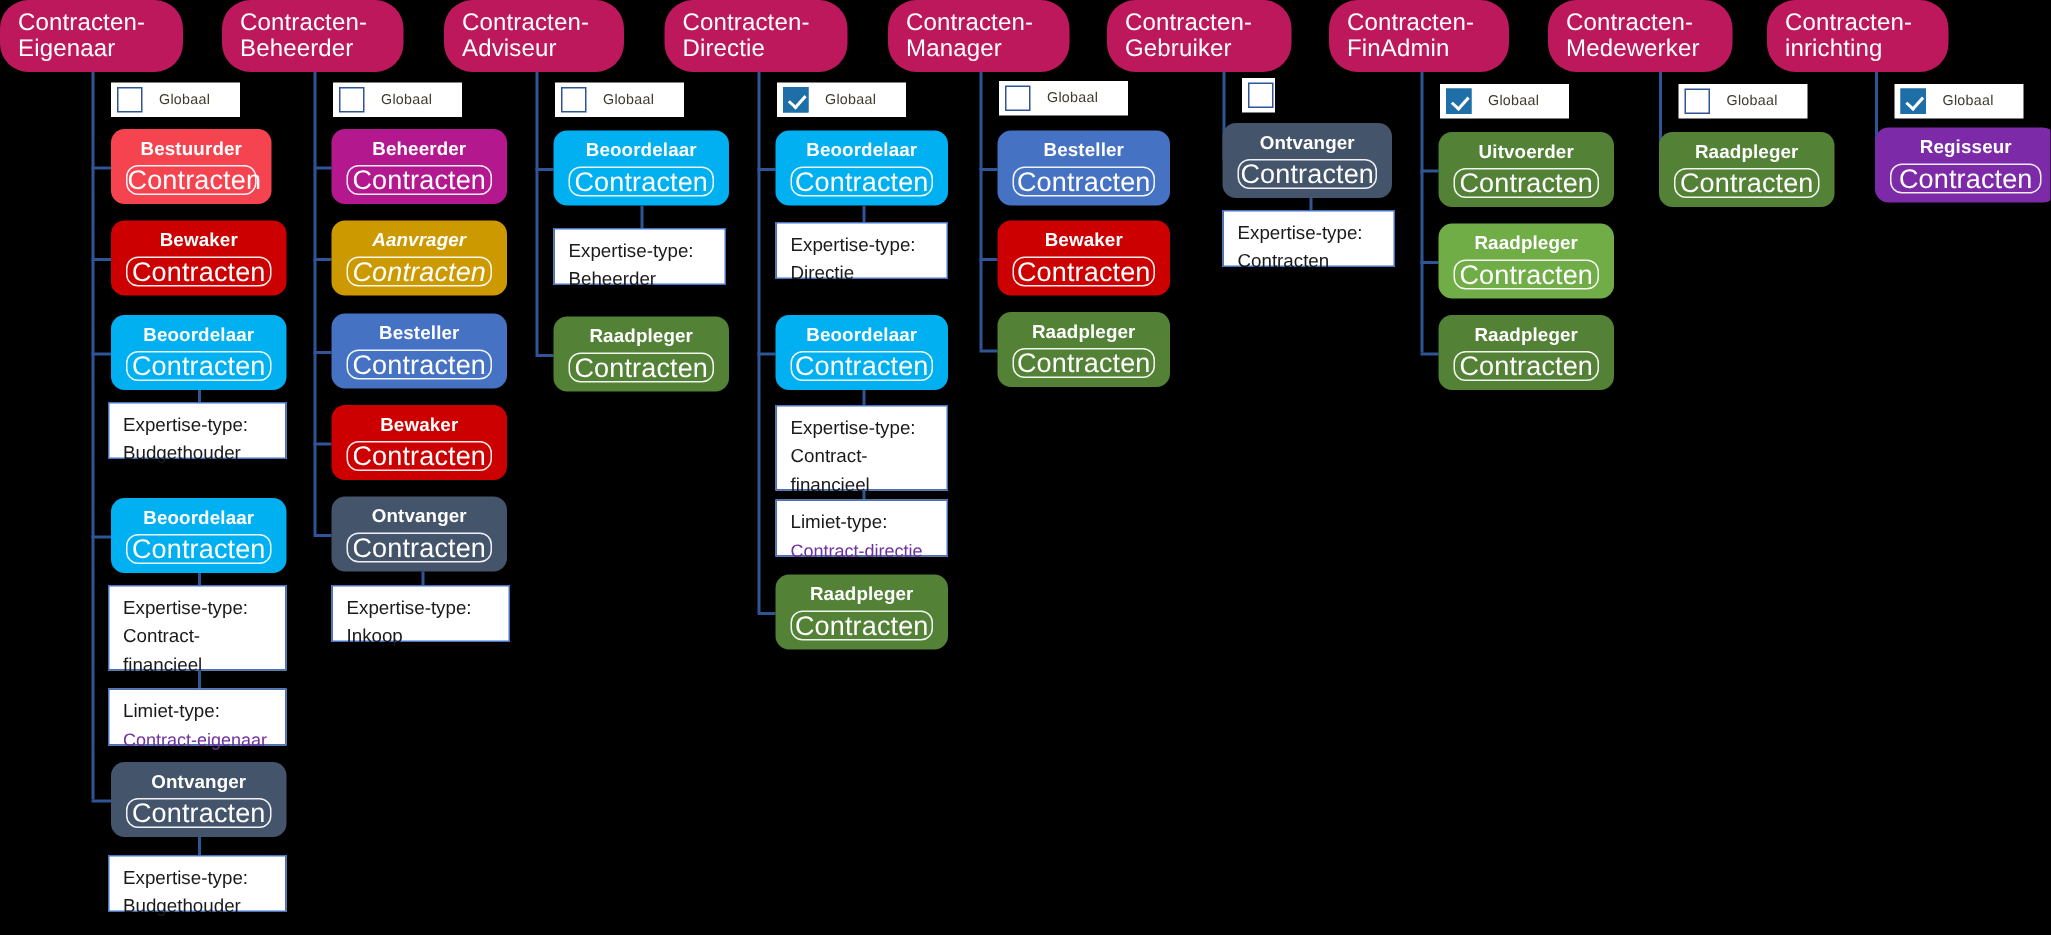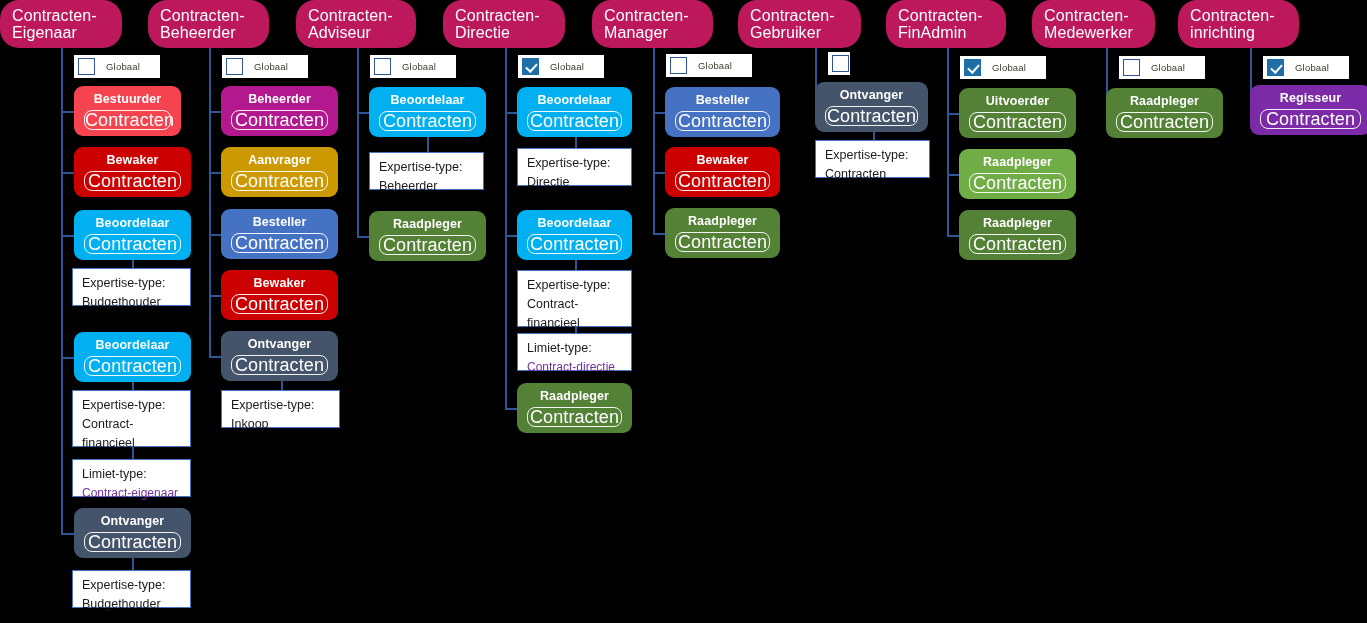--- a/index.html
+++ b/index.html
@@ -148,21 +148,21 @@
       <span class="cbox"></span>
       <span class="lbl">Globaal</span>
     </div>
     <div class="vline" style="left: 209px; top: 48px; height: 308px;"></div>
     <div class="hline" style="left: 209px; top: 111px; width: 12px;"></div>
     <div class="role" style="left: 221px; top: 86px; width: 117px; height: 50px; background: rgb(180, 24, 143);">
       <div class="rname">Beheerder</div>
       <div class="rsub">Contracten</div>
     </div>
     <div class="hline" style="left: 209px; top: 172px; width: 12px;"></div>
-    <div class="role" style="left: 221px; top: 147px; width: 117px; height: 50px; background: rgb(204, 153, 0);">
+    <div class="role" style="left: 221px; top: 147px; width: 117px; height: 50px; background: rgb(204, 153, 0); font-style: italic;">
       <div class="rname">Aanvrager</div>
       <div class="rsub">Contracten</div>
     </div>
     <div class="hline" style="left: 209px; top: 234px; width: 12px;"></div>
     <div class="role" style="left: 221px; top: 209px; width: 117px; height: 50px; background: rgb(70, 114, 196);">
       <div class="rname">Besteller</div>
       <div class="rsub">Contracten</div>
     </div>
     <div class="hline" style="left: 209px; top: 295px; width: 12px;"></div>
     <div class="role" style="left: 221px; top: 270px; width: 117px; height: 50px; background: rgb(204, 0, 0);">

